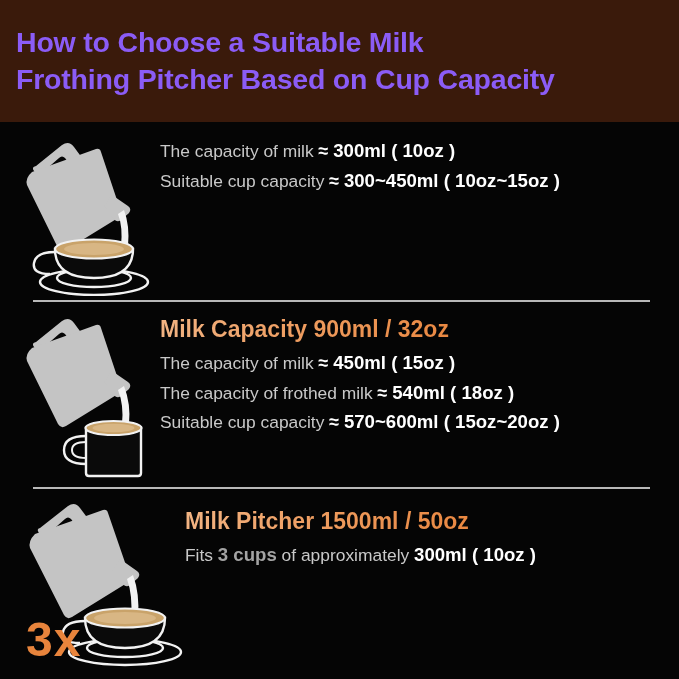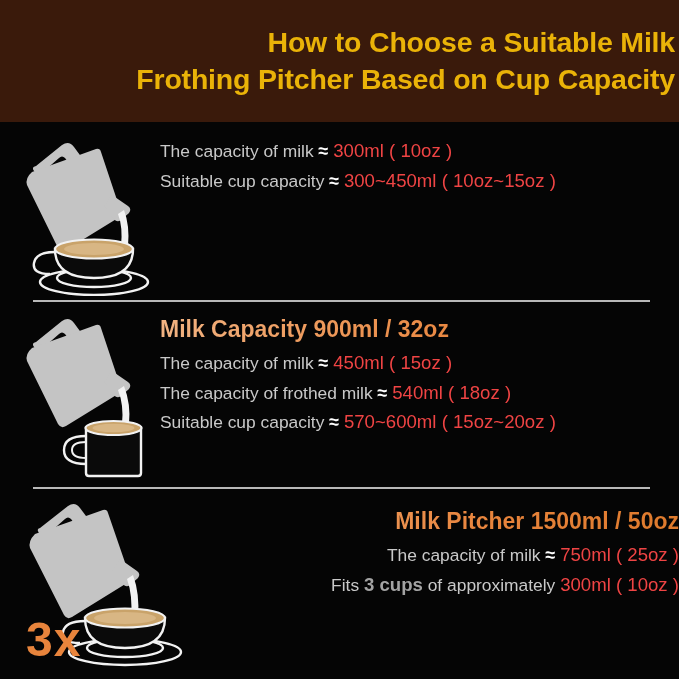--- a/index.html
+++ b/index.html
@@ -18,27 +18,27 @@
   }
 
   
   .banner{
     position:absolute;left:0;top:0;
     width:679px;height:122px;
     background:#3a1a0b;
     display:flex;align-items:center;justify-content:center;
   }
   .banner-title{
-    color:#eab308;
+    color:#8b5cf6;
     font-size:28.5px;
     font-weight:bold;
     line-height:1.3;
-    text-align:right;
+    text-align:left;
     letter-spacing:-0.2px;
-    padding:0 4px;
+    padding:0 16px;
     width:100%;
     box-sizing:border-box;
   }
   .banner-title .ln{display:block;white-space:nowrap;}
 
   
   .section{
     position:absolute;
     left:0;width:679px;
     display:flex;
@@ -54,43 +54,43 @@
     height:100%;
   }
   #sec0 .art{width:160px;}
   #sec1 .art{width:160px;}
   #sec2 .art{width:185px;}
 
   .txtcol{
     flex:1 1 auto;
     padding-top:8px;
   }
-  #sec2 .txtcol{padding-top:12px;text-align:right;}
+  #sec2 .txtcol{padding-top:12px;}
 
   .sec-heading{
     font-size:23px;
     font-weight:bold;
     margin:0 0 5px 0;
     white-space:nowrap;
     background:linear-gradient(95deg,#f2b483 0%,#ee9a5c 30%,#e8843c 62%,#de7a2c 100%);
     -webkit-background-clip:text;
     background-clip:text;
     color:transparent;
     -webkit-text-fill-color:transparent;
   }
   .line{
     font-size:17.4px;
     color:#c9c9c9;
     line-height:1.58;
     white-space:nowrap;
     font-weight:normal;
   }
   .line .val{
-    color:#ef4444;
-    font-weight:normal;
+    color:#ffffff;
+    font-weight:bold;
     font-size:18.6px;
   }
   .line .hl{
     color:#a3a3a3;
     font-weight:bold;
     font-size:18.6px;
   }
   .line .approx{
     color:#ffffff;
     font-weight:bold;
@@ -231,25 +231,20 @@
 
         <path d="M85 125 Q65 125 63 136 Q61 147 80 147" fill="none" stroke="#f2f2f2" stroke-width="2.4"></path>
 
         <ellipse cx="125" cy="122" rx="40" ry="9.5" fill="#c9a36a" stroke="#f2f2f2" stroke-width="2.2"></ellipse>
         <ellipse cx="125" cy="122" rx="31" ry="6" fill="#d8b684"></ellipse>
       </svg>
     </div>
     <div class="txtcol">
       <div class="sec-heading">Milk Pitcher 1500ml / 50oz</div>
       <div class="line">
-        <span>The capacity of milk</span>
-        <span class="approx">≈</span>
-        <span class="val">750ml ( 25oz )</span>
-      </div>
-      <div class="line">
         <span>Fits</span>
         <span class="hl">3 cups</span>
         <span>of approximately</span>
         <span class="val">300ml ( 10oz )</span>
       </div>
     </div>
   </div>
 
   <div class="multiplier">3x</div>
 

